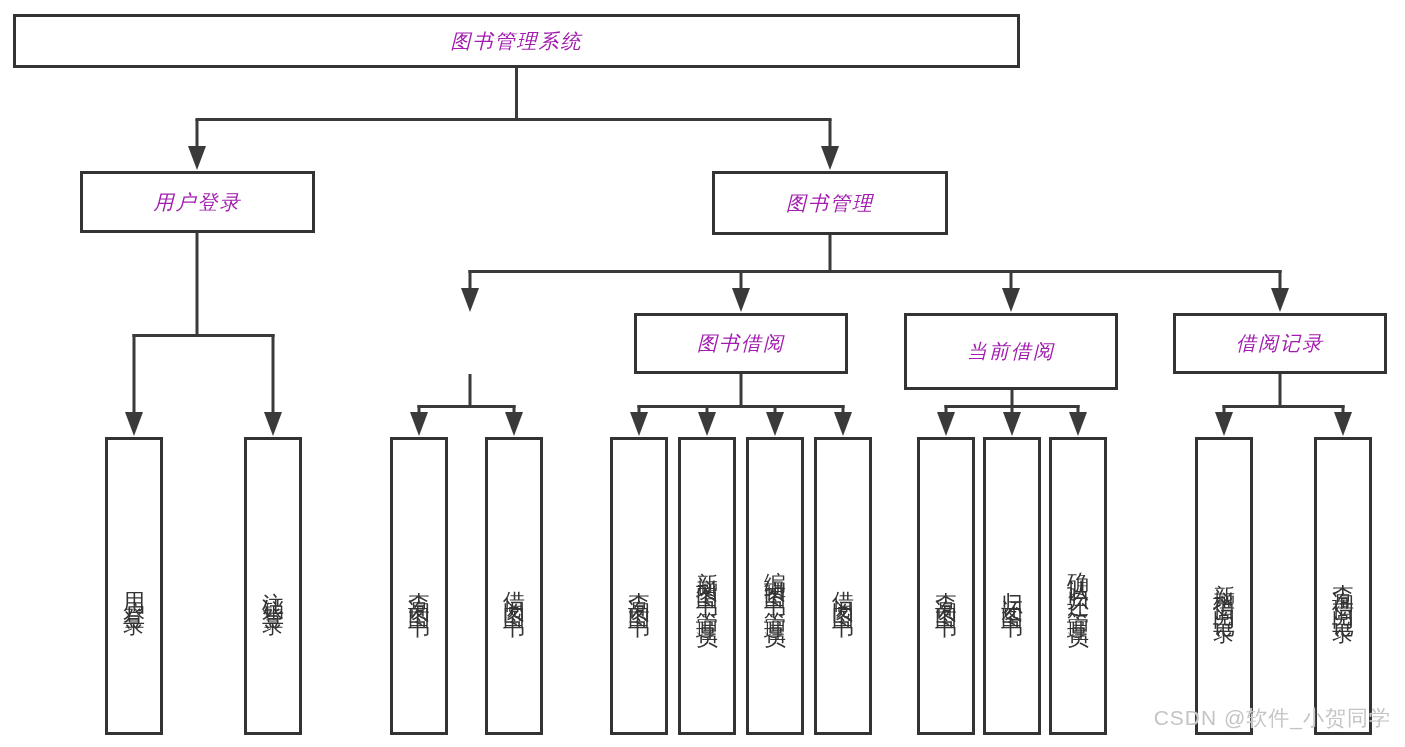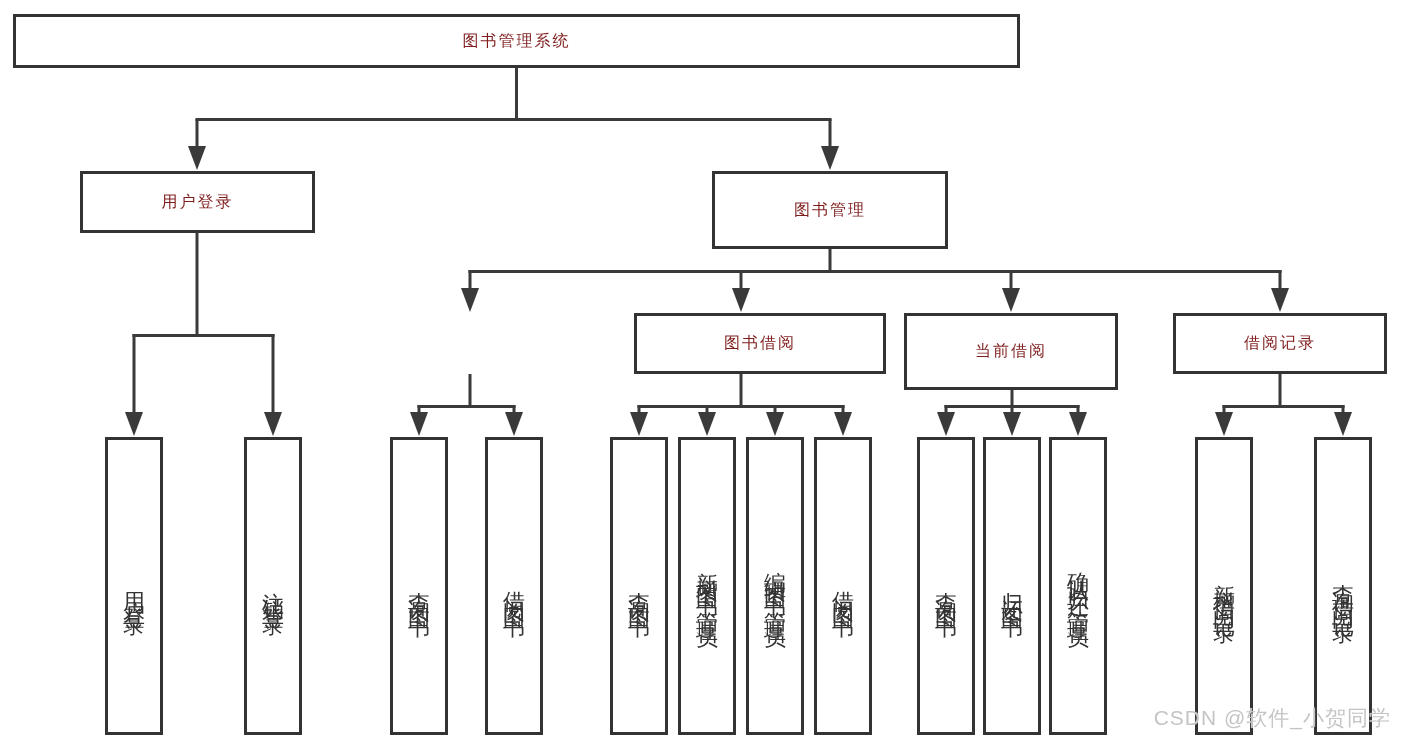--- a/index.html
+++ b/index.html
@@ -22,25 +22,26 @@
     z-index: 1;
   }
   .hbox {
     position: absolute;
     box-sizing: border-box;
     background: #ffffff;
     border: 3px solid #333333;
     display: flex;
     align-items: center;
     justify-content: center;
-    color: #7f1d1d;
-    font-size: 16px;
+    color: #a21caf;
+    font-size: 20px;
     letter-spacing: 2px;
     z-index: 2;
     white-space: nowrap;
+    font-style: italic;
   }
   .vbox {
     position: absolute;
     box-sizing: border-box;
     top: 437px;
     width: 58px;
     height: 298px;
     background: #ffffff;
     border: 3px solid #333333;
     display: flex;
@@ -57,23 +58,23 @@
     letter-spacing: 8px;
     margin-bottom: -8px;
     white-space: nowrap;
   }
   .vbox.tight .vtext {
     letter-spacing: 8px;
   }
   
   #n-root       { left: 13px;   top: 14px;  width: 1007px; height: 54px; }
   #n-userlogin  { left: 80px;   top: 171px; width: 235px;  height: 62px; }
-  #n-bookmgmt   { left: 712px;  top: 171px; width: 236px;  height: 78px; }
+  #n-bookmgmt   { left: 712px;  top: 171px; width: 236px;  height: 64px; }
   #n-newrec     { left: 363px;  top: 313px; width: 214px;  height: 61px; }
-  #n-borrowing  { left: 634px;  top: 313px; width: 252px;  height: 61px; }
+  #n-borrowing  { left: 634px;  top: 313px; width: 214px;  height: 61px; }
   #n-current    { left: 904px;  top: 313px; width: 214px;  height: 77px; }
   #n-records    { left: 1173px; top: 313px; width: 214px;  height: 61px; }
 
   #l-login1   { left: 105px;  }
   #l-login2   { left: 244px;  }
   #l-rec1     { left: 390px;  }
   #l-rec2     { left: 485px;  }
   #l-bor1     { left: 610px;  }
   #l-bor2     { left: 678px;  }
   #l-bor3     { left: 746px;  }

